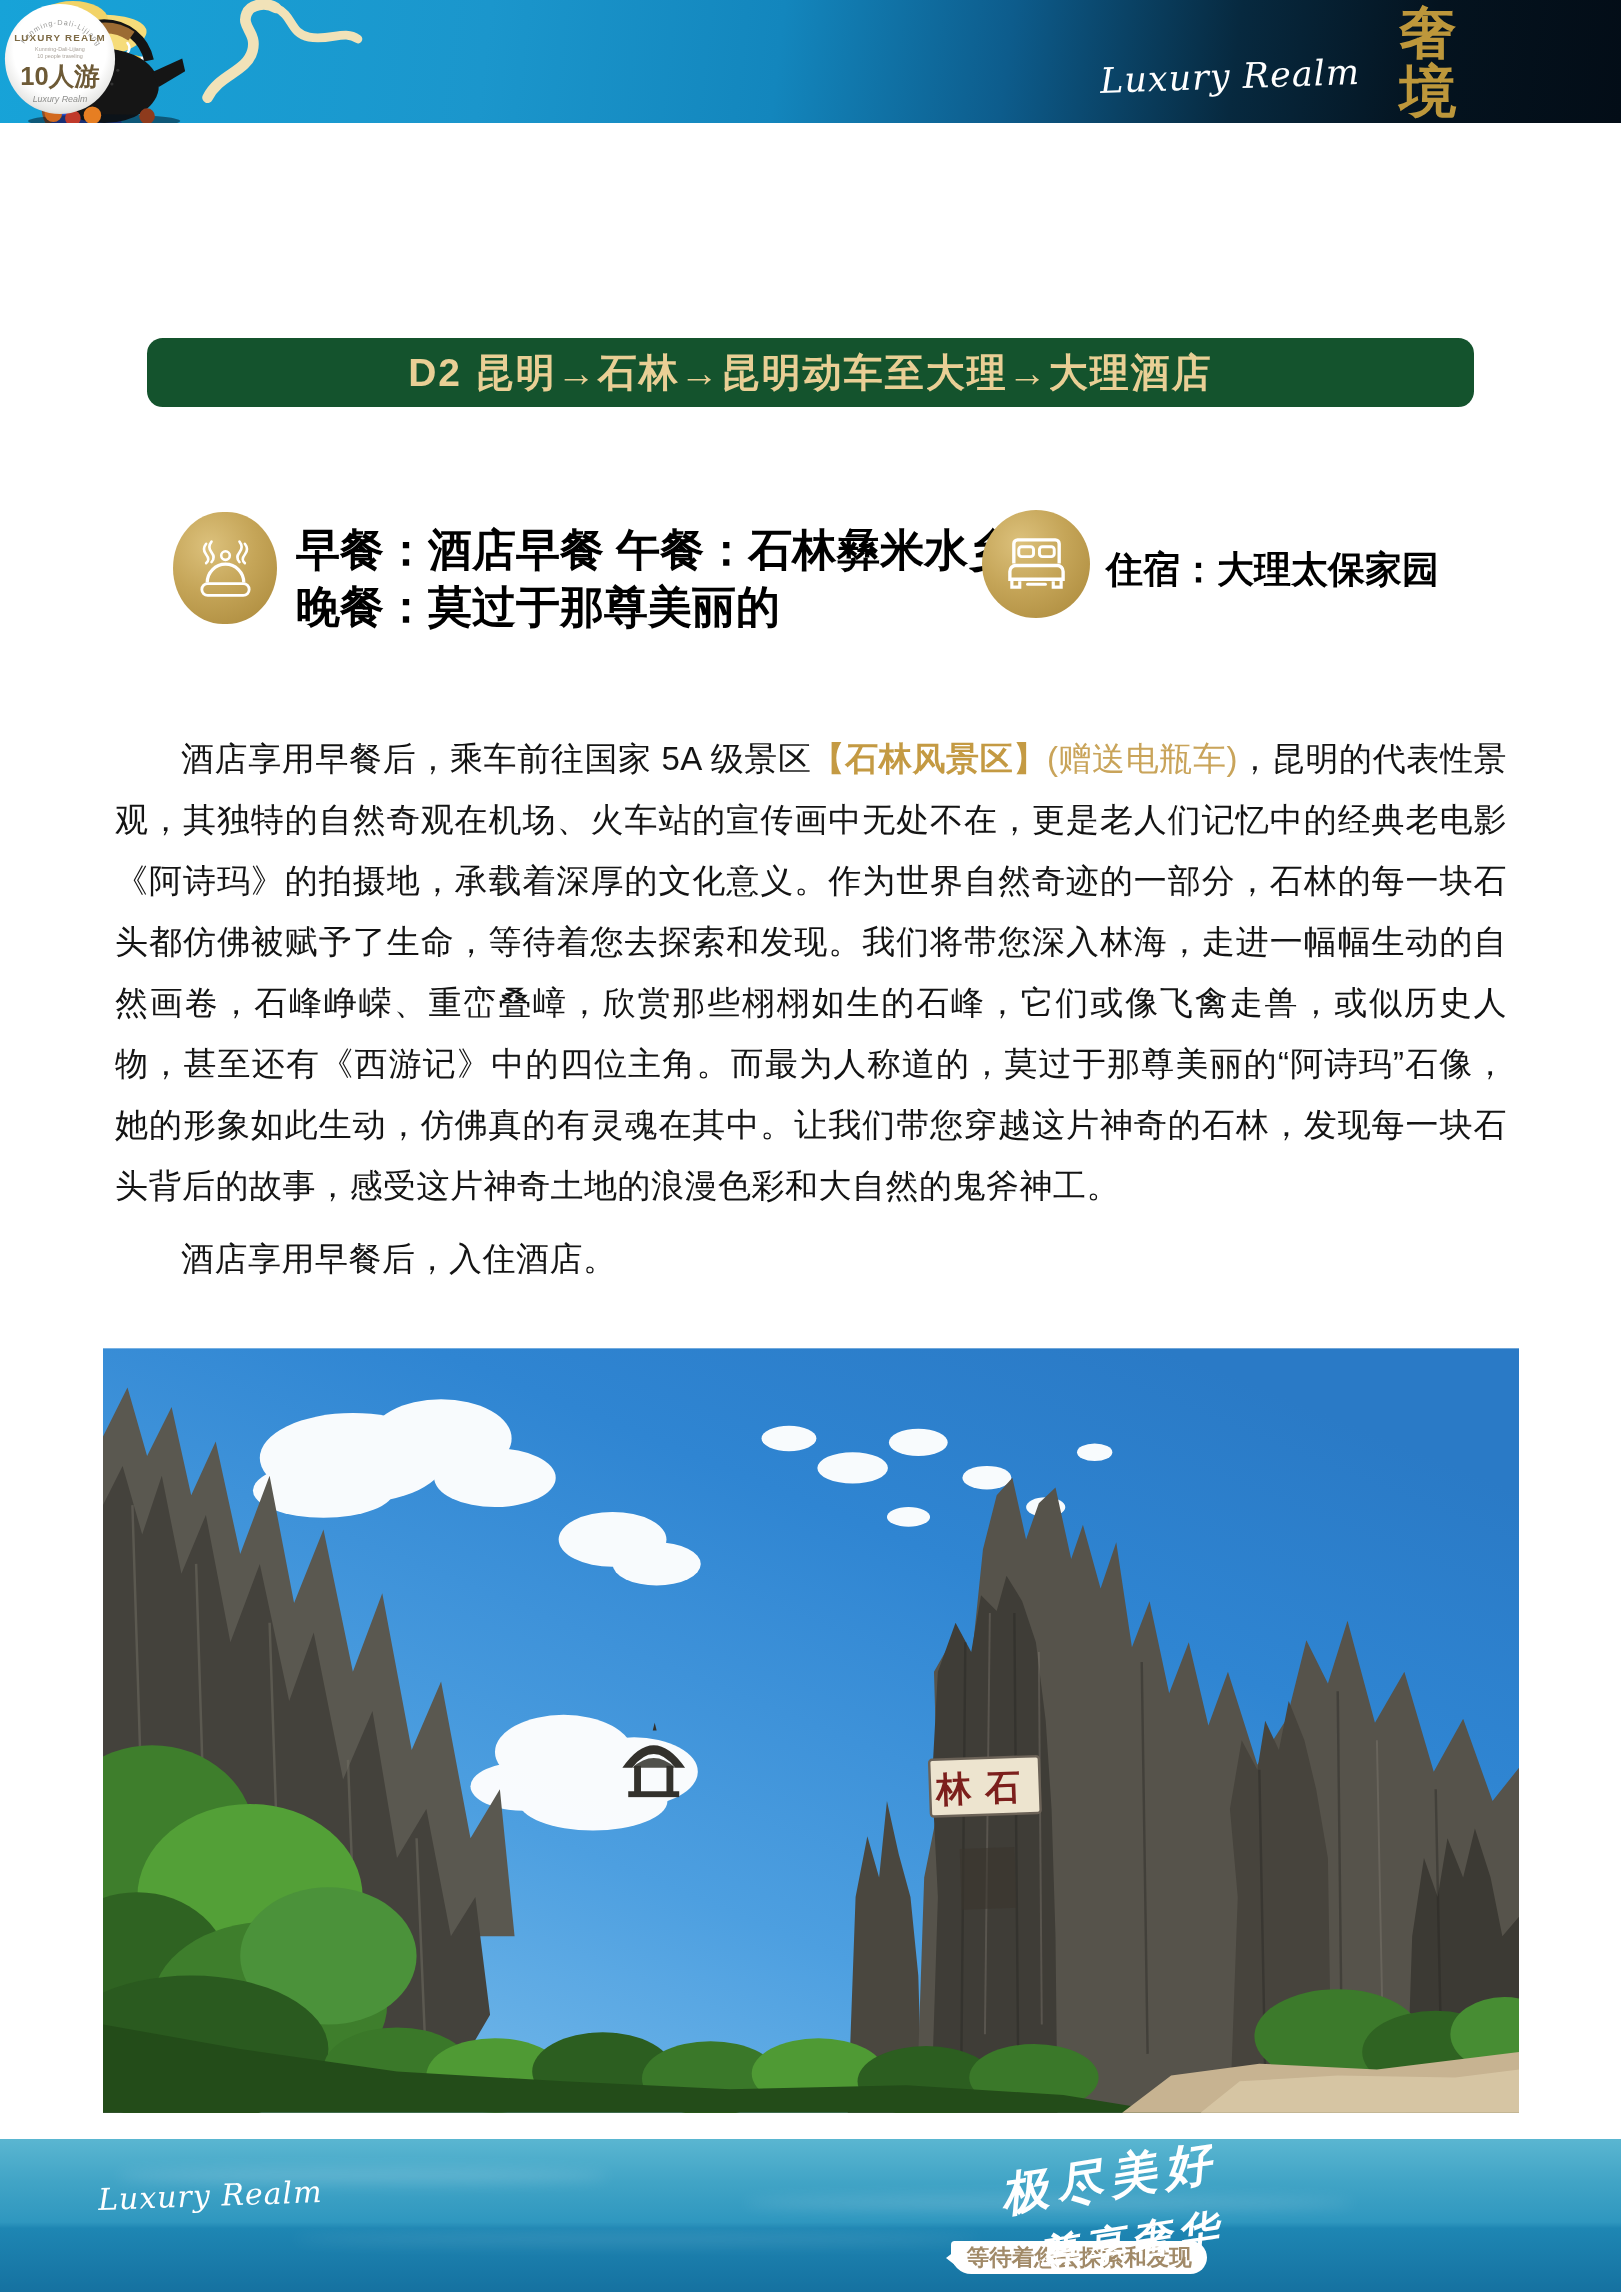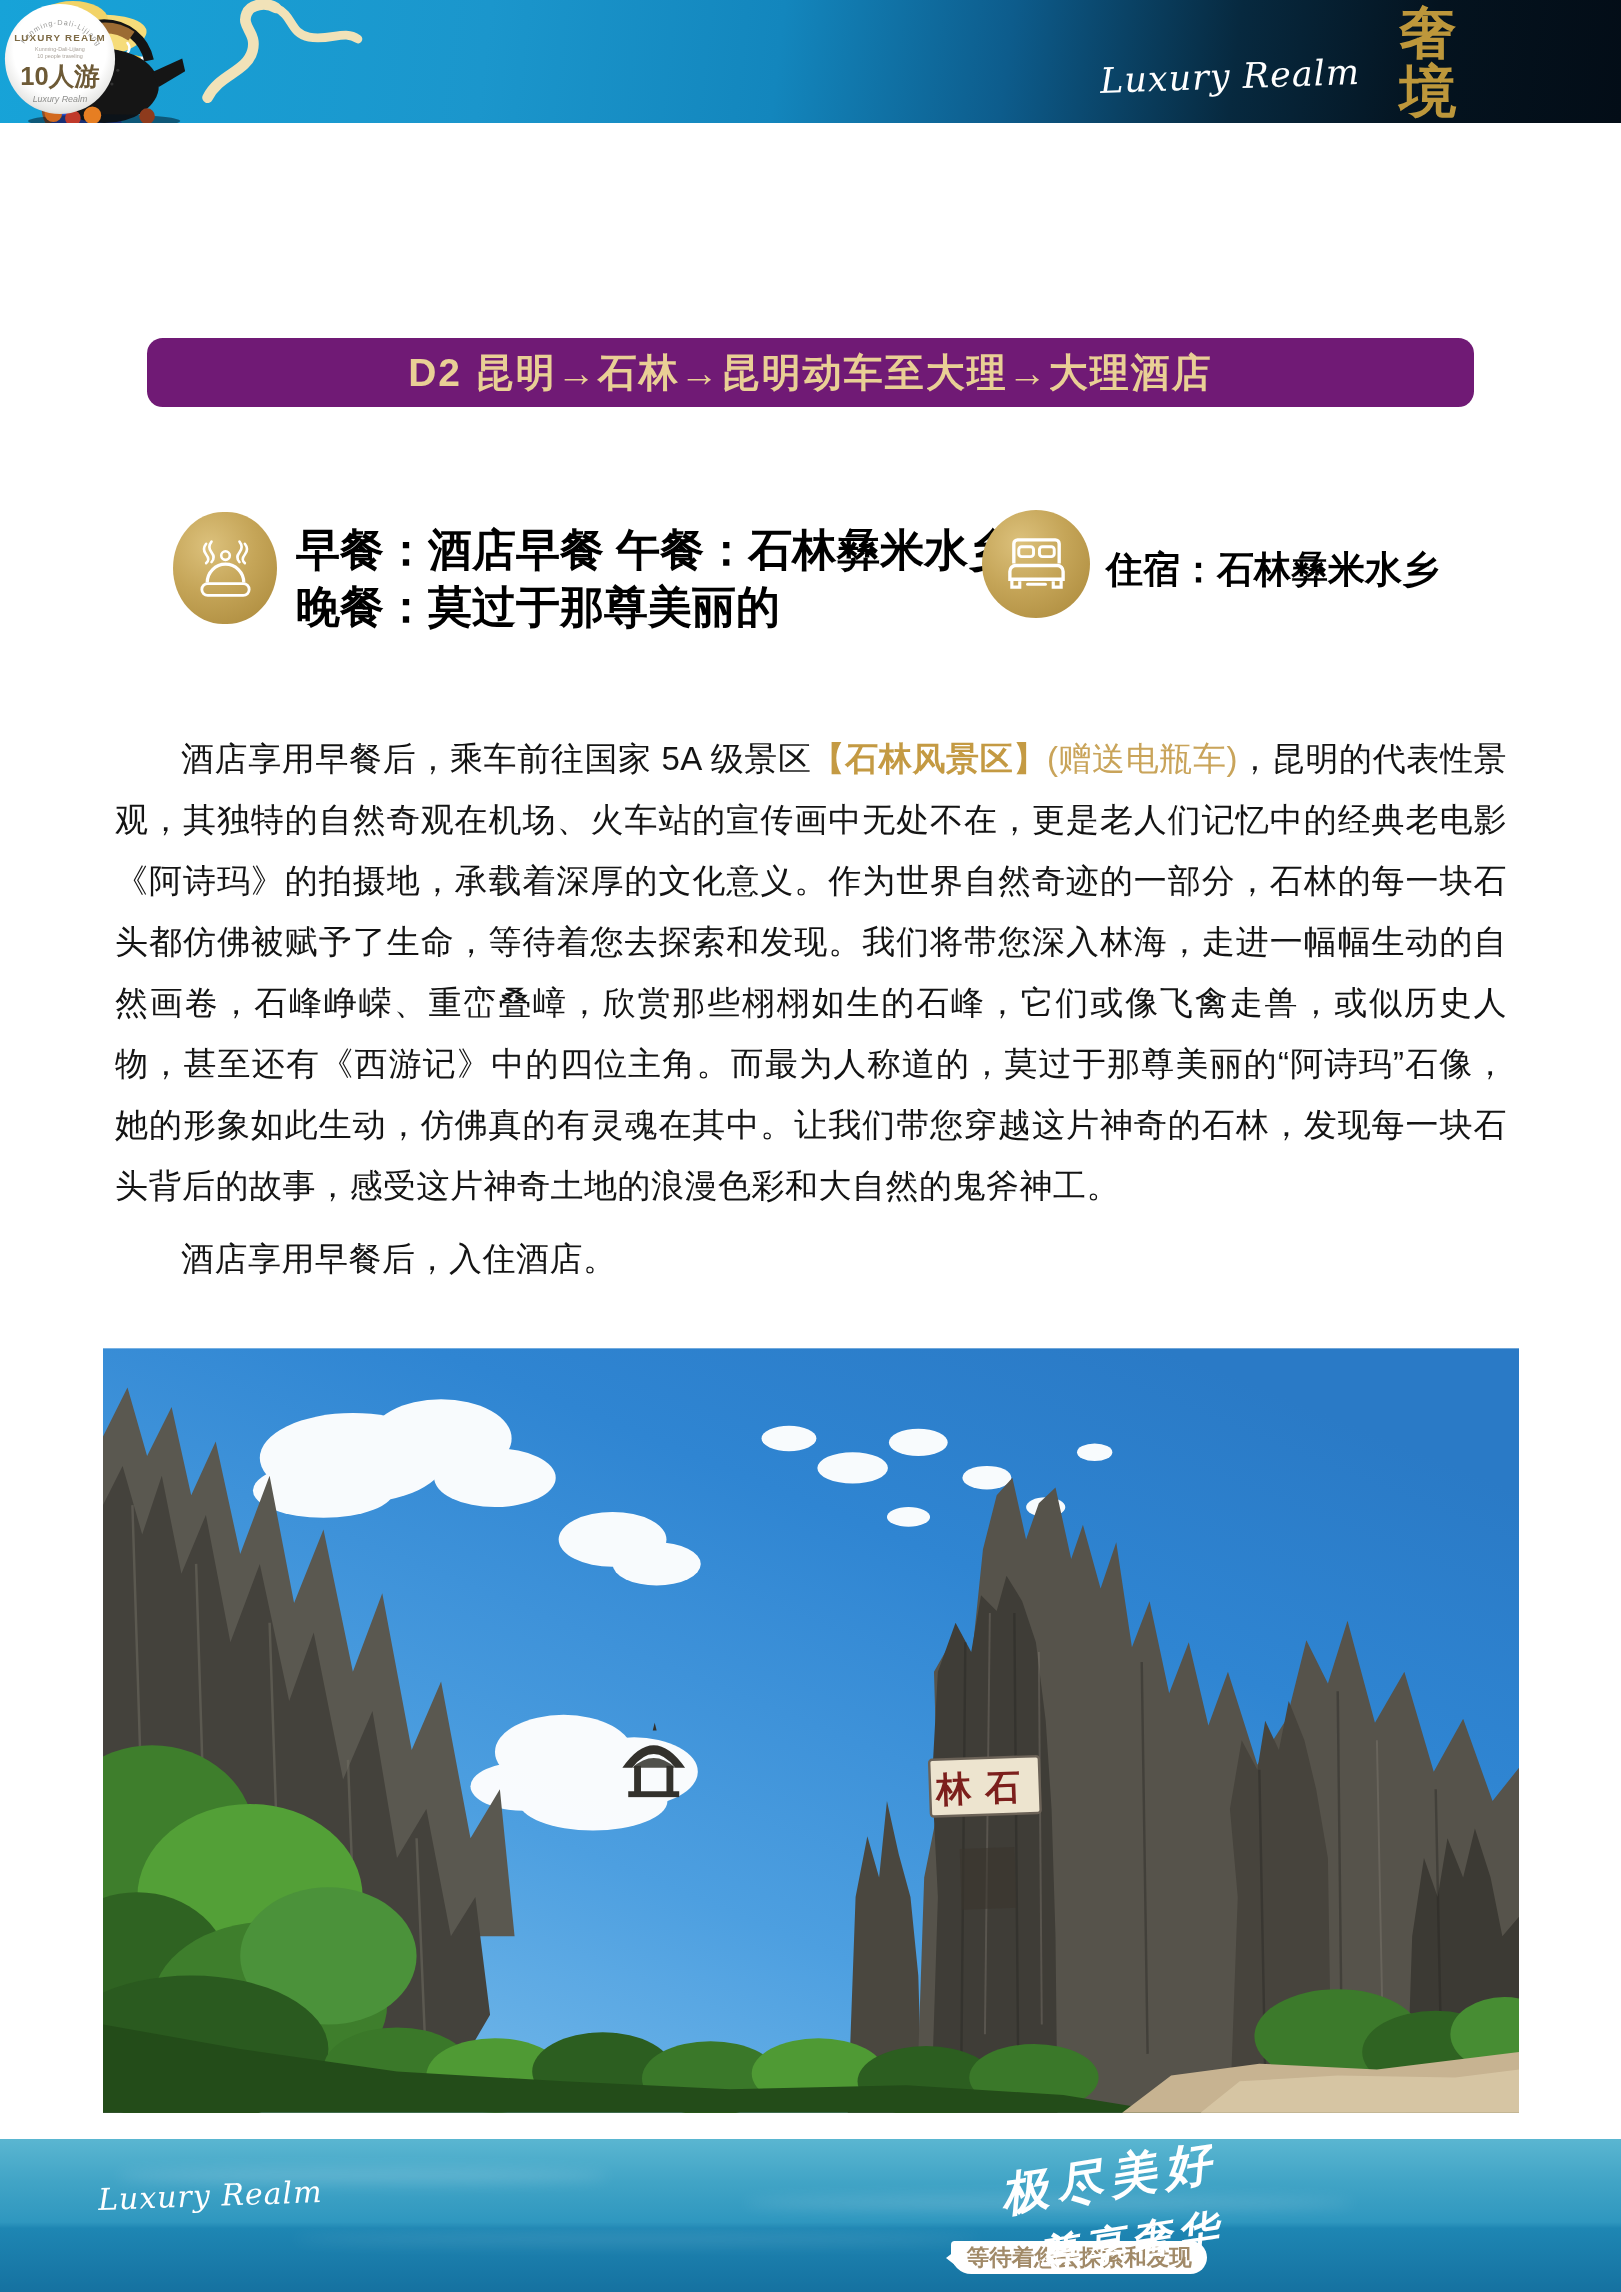--- a/index.html
+++ b/index.html
@@ -14,21 +14,21 @@
   .teapot-ill{left:137px;}
   .brand-script{position:absolute;left:1100px;top:57px;width:225px;color:#ffffff;
     font-family:"DejaVu Serif","Liberation Serif",serif;font-style:italic;font-size:35px;
     transform:rotate(-2deg);letter-spacing:1px;white-space:nowrap;}
   .badge{position:absolute;left:1304px;top:5.9px;}
   .calligraphy{position:absolute;left:1386px;top:2px;width:84px;text-align:center;
     color:#bd973b;font-weight:900;font-size:57px;line-height:59px;
     font-family:"DejaVu Serif","Liberation Serif",serif;}
 
   
-  .title-bar{position:absolute;left:147px;top:338px;width:1327px;height:69px;background:#701a75;
+  .title-bar{position:absolute;left:147px;top:338px;width:1327px;height:69px;background:#14532d;
     border-radius:15.7px;display:flex;align-items:center;justify-content:center;}
   .title-bar span{color:#e9cf95;font-size:39px;font-weight:bold;letter-spacing:2px;white-space:nowrap;}
 
   
   .gold-circle{position:absolute;border-radius:50%;
     background:radial-gradient(circle at 35% 30%,#dcc17c 0%,#c5a558 45%,#a98739 100%);
     display:flex;align-items:center;justify-content:center;}
   .meal-circle{left:173px;top:512px;width:104px;height:112px;border-radius:50%/52%;}
   .bed-circle{left:982px;top:510px;width:108px;height:108px;}
   .meal-text{position:absolute;left:296px;top:521px;width:686px;color:#000;
@@ -166,21 +166,21 @@
   <div class="gold-circle bed-circle">
     <svg width="69" height="69" viewBox="0 0 70 70">
       <path d="M12,34 V14 a4 4 0 0 1 4 -4 h38 a4 4 0 0 1 4 4 v20" fill="none" stroke="#ffffff" stroke-width="3.4"></path>
       <rect x="17" y="17" width="15" height="10" rx="3" fill="none" stroke="#ffffff" stroke-width="3"></rect>
       <rect x="38" y="17" width="15" height="10" rx="3" fill="none" stroke="#ffffff" stroke-width="3"></rect>
       <path d="M8,50 v-8 a6 6 0 0 1 6 -6 h42 a6 6 0 0 1 6 6 v8 z" fill="none" stroke="#ffffff" stroke-width="3.4"></path>
       <path d="M10,50 v8 h8 v-6 M60,50 v8 h-8 v-6" fill="none" stroke="#ffffff" stroke-width="3.2"></path>
       <path d="M26,55 h18" stroke="#ffffff" stroke-width="3.2" stroke-linecap="round"></path>
     </svg>
   </div>
-  <div class="stay-text">住宿：石林彝米水乡</div>
+  <div class="stay-text">住宿：大理太保家园</div>
 
   <div class="body-text">
     <p><span>酒店享用早餐后，乘车前往国家 5A 级景区</span><span class="gold-bold">【石林风景区】</span><span class="gold">(赠送电瓶车)</span><span>，昆明的代表性景观，其独特的自然奇观在机场、火车站的宣传画中无处不在，更是老人们记忆中的经典老电影《阿诗玛》的拍摄地，承载着深厚的文化意义。作为世界自然奇迹的一部分，石林的每一块石头都仿佛被赋予了生命，等待着您去探索和发现。我们将带您深入林海，走进一幅幅生动的自然画卷，石峰峥嵘、重峦叠嶂，欣赏那些栩栩如生的石峰，它们或像飞禽走兽，或似历史人物，甚至还有《西游记》中的四位主角。而最为人称道的，莫过于那尊美丽的“阿诗玛”石像，她的形象如此生动，仿佛真的有灵魂在其中。让我们带您穿越这片神奇的石林，发现每一块石头背后的故事，感受这片神奇土地的浪漫色彩和大自然的鬼斧神工。</span></p>
     <p>酒店享用早餐后，入住酒店。</p>
   </div>
 
   <div class="photo">
     <svg width="1416" height="765" viewBox="0 0 1445 780">
       <defs>
         <linearGradient id="skyg" x1="0" y1="1" x2="0.75" y2="0">

